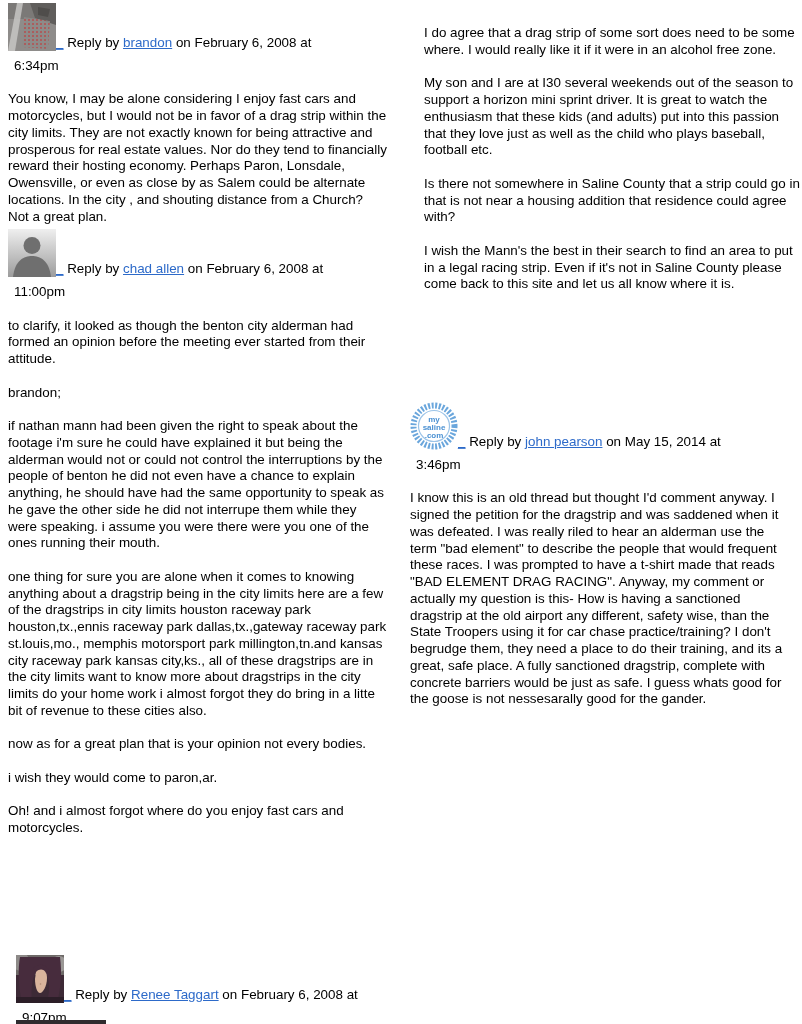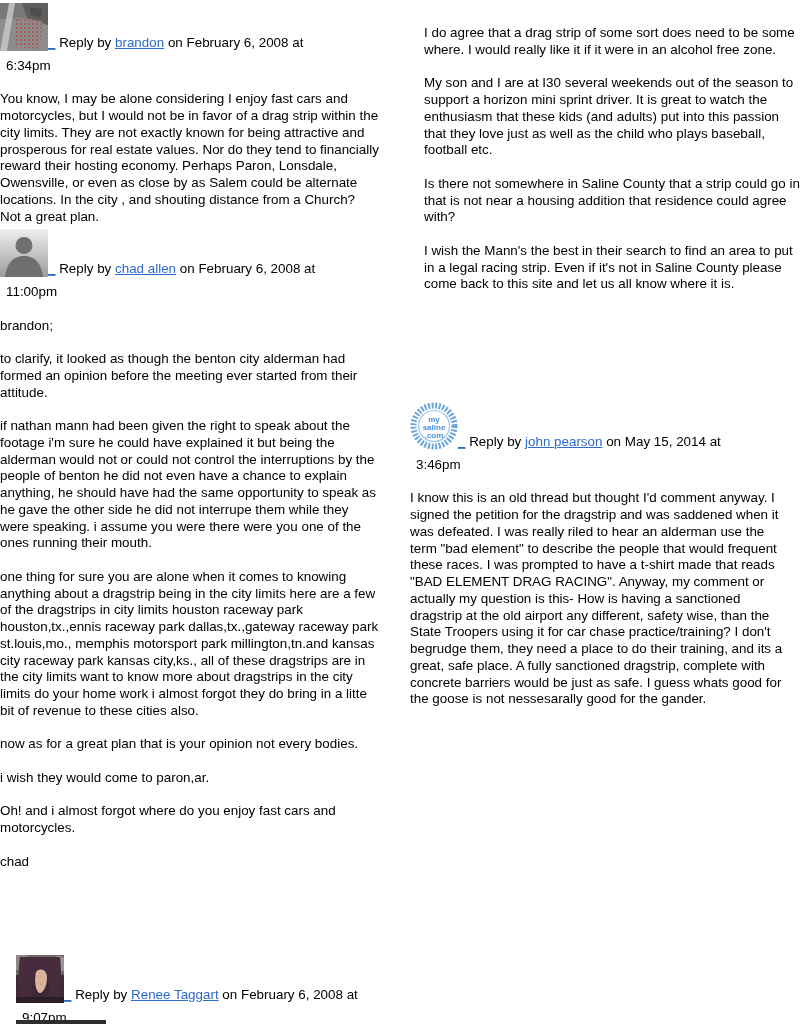--- a/index.html
+++ b/index.html
@@ -3,21 +3,21 @@
 <meta charset="utf-8">
 <style>
   html,body{margin:0;padding:0;}
   body{
     width:802px;height:1024px;position:relative;overflow:hidden;
     background:#ffffff;color:#000000;
     font-family:"Liberation Sans", sans-serif;
     font-size:13.4px;line-height:16.75px;
   }
   .col{position:absolute;top:0;}
-  .col-left{left:0;width:379px;}
+  .col-left{left:8px;width:379px;}
   .col-right{left:424px;width:380px;padding-top:25px;box-sizing:border-box;}
   p{margin:16.75px 0 0 0;}
   .col-right > p:first-of-type{margin-top:0;}
   .post{margin-top:4px;}
   .col-left > .post:first-child{margin-top:3px;}
   .reply-header{margin:0;}
   .avatar{display:inline-block;width:48px;height:48px;vertical-align:-4px;}
   .avatar svg{display:block;width:48px;height:48px;}
   a.author{color:#2d6ac9;text-decoration:underline;cursor:pointer;}
   .uscore{color:#2d6ac9;text-decoration:underline;}
@@ -63,28 +63,27 @@
                 <stop offset="1" stop-color="#9c9c9c"></stop>
           </linearGradient>
         </defs>
         <rect width="48" height="48" fill="url(#silbg)"></rect>
         <circle cx="24" cy="16.5" r="8.5" fill="#6f6f6f"></circle>
         <path d="M5,48 C7,31 16,27 24,27 C32,27 41,31 43,48 Z" fill="#6f6f6f"></path>
       </svg></span><span class="uscore">_</span>
       <span>Reply by </span><a class="author">chad allen</a><span> on February 6, 2008 at</span>
     </div>
     <div class="reply-time">11:00pm</div>
+    <p>to clarify, it looked as though the benton city alderman had formed an opinion before the meeting ever started from their attitude.</p>
     <p>brandon;</p>
-    <p>to clarify, it looked as though the benton city alderman had formed an opinion before the meeting ever started from their attitude.</p>
     <p>if nathan mann had been given the right to speak about the footage i'm sure he could have explained it but being the alderman would not or could not control the interruptions by the people of benton he did not even have a chance to explain anything, he should have had the same opportunity to speak as he gave the other side he did not interrupe them while they were speaking. i assume you were there were you one of the ones running their mouth.</p>
     <p>one thing for sure you are alone when it comes to knowing anything about a dragstrip being in the city limits here are a few of the dragstrips in city limits houston raceway park houston,tx.,ennis raceway park dallas,tx.,gateway raceway park st.louis,mo., memphis motorsport park millington,tn.and kansas city raceway park kansas city,ks., all of these dragstrips are in the city limits want to know more about dragstrips in the city limits do your home work i almost forgot they do bring in a litte bit of revenue to these cities also.</p>
     <p>now as for a great plan that is your opinion not every bodies.</p>
     <p>i wish they would come to paron,ar.</p>
     <p>Oh! and i almost forgot where do you enjoy fast cars and motorcycles.</p>
-    <p>chad</p>
   </div>
 
 </div>
 
 <div class="post post-renee">
   <div class="reply-header">
     <span class="avatar"><svg viewBox="0 0 48 48" xmlns="http://www.w3.org/2000/svg">
       <rect width="48" height="48" fill="#3d2a36"></rect>
       <rect width="48" height="20" fill="#6e6a68"></rect>
       <circle cx="5" cy="7" r="9" fill="#8d8a88"></circle>

